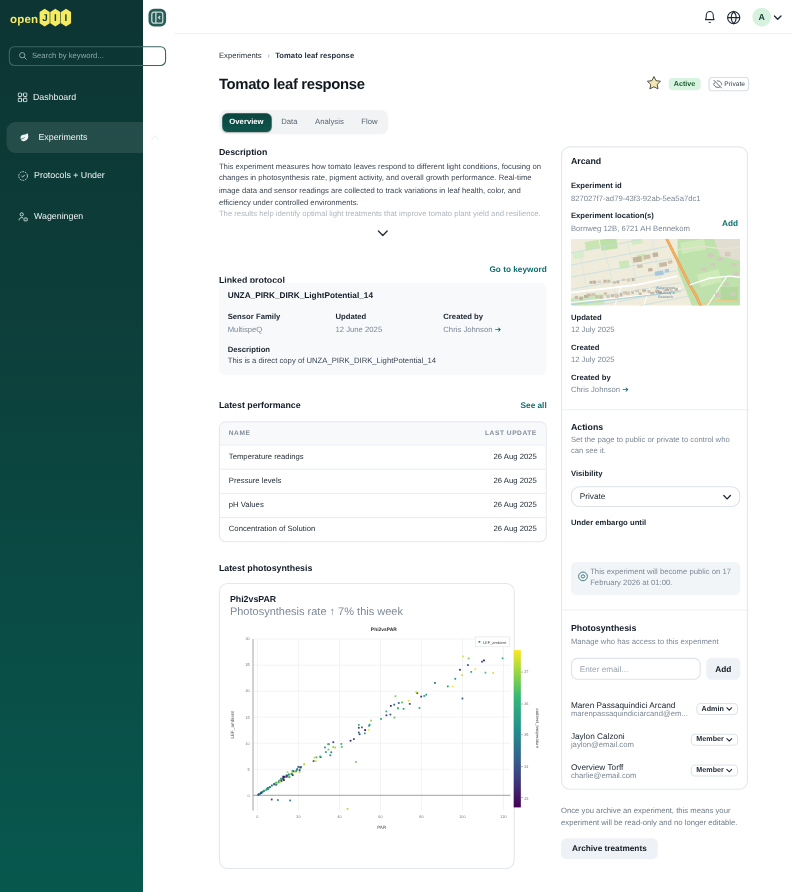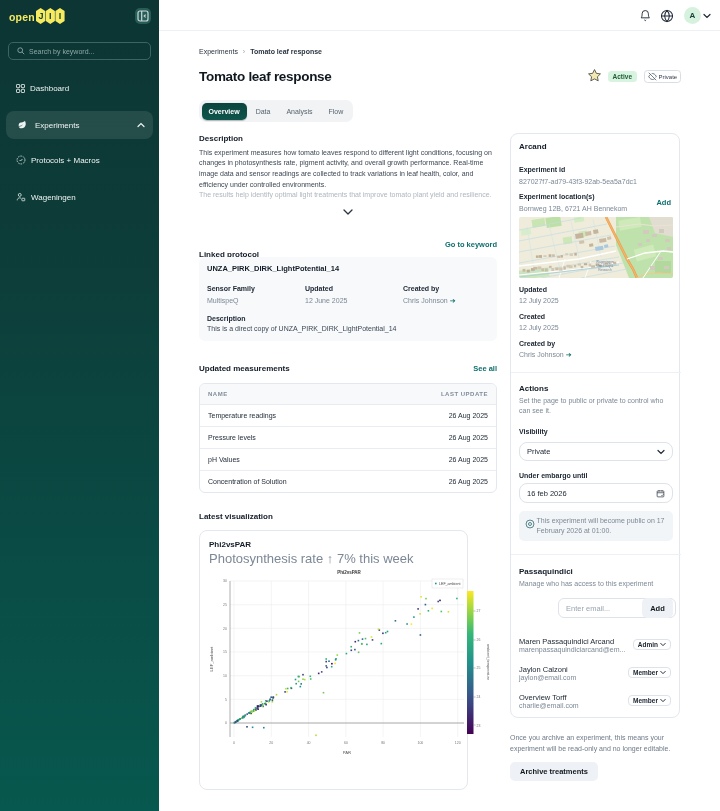--- a/index.html
+++ b/index.html
@@ -1,24 +1,24 @@
 <!DOCTYPE html>
 <html><head>
 <meta charset="utf-8">
 <style>
 * { margin:0; padding:0; box-sizing:border-box; }
 html,body { width:720px; height:811px; font-family:"Liberation Sans", sans-serif; background:#fff; overflow:hidden; }
 body { position:relative; }
 .abs { position:absolute; }
 
-.sidebar { position:absolute; left:0; top:0; width:159px; height:811px; background:linear-gradient(180deg,#0c3533 0%,#0d3e3a 35%,#0a4c46 70%,#07584e 100%); }
+.sidebar { position:absolute; left:0; top:0; width:130px; height:811px; background:linear-gradient(180deg,#0c3533 0%,#0d3e3a 35%,#0a4c46 70%,#07584e 100%); }
 .collapse-btn { position:absolute; left:135px; top:8px; width:16px; height:16px; background:#275d57; border-radius:5px; display:flex; align-items:center; justify-content:center; }
 .search { position:absolute; left:8px; top:42px; width:143px; height:18px; border:1px solid #3d6462; border-radius:5px; display:flex; align-items:center; padding:0 8px; gap:4px; }
 .search span { color:#8ea8a6; font-size:7px; }
-.nav-item { position:absolute; left:16px; display:flex; align-items:flex-end; gap:5px; color:#eef4f3; font-size:8px; }
+.nav-item { position:absolute; left:16px; display:flex; align-items:flex-start; gap:5px; color:#eef4f3; font-size:8px; }
 .nav-active { position:absolute; left:6px; top:111px; width:147px; height:28px; background:rgba(255,255,255,0.10); border-radius:8px; }
 
 .topbar { position:absolute; left:159px; top:0; width:561px; height:31px; border-bottom:1px solid #eef1f4; background:#fff; }
 .avatar { position:absolute; left:684px; top:7px; width:17px; height:17px; border-radius:50%; background:#d6f2de; color:#16423a; font-size:8px; font-weight:bold; display:flex; align-items:center; justify-content:center; }
 
 .t7 { font-size:7px; line-height:10.7px; color:#3d4754; }
 .lbl7 { font-size:7px; font-weight:bold; color:#1b2531; line-height:10px; }
 .gray7 { font-size:7px; color:#7c8896; line-height:10px; }
 .h8 { font-size:8px; font-weight:bold; color:#131c28; }
 .link { color:#0d6f6d; font-weight:bold; font-size:7.5px; }
@@ -42,21 +42,21 @@
 .mrow span:last-child { margin-left:auto; }
 .viz-card { position:absolute; left:199px; top:530px; width:269px; height:260px; border:1px solid #e3e8ee; border-radius:8px; }
 
 .details-card { position:absolute; left:510px; top:133px; width:170px; height:585px; border:1px solid #e3e8ee; border-radius:8px; }
 .dc { position:absolute; left:8px; width:154px; }
 .divider { position:absolute; left:0; width:170px; border-top:1px solid #edf0f4; }
 .select { position:absolute; left:8px; width:154px; border:1px solid #dde3e9; border-radius:8px; display:flex; align-items:center; padding:0 7px; font-size:7.5px; color:#1b2531; }
 .role-select { position:absolute; right:8px; min-width:33px; padding:0 4px; height:11.5px; border:1px solid #dde3e9; border-radius:4px; display:flex; align-items:center; justify-content:center; gap:2px; font-size:6.5px; font-weight:bold; color:#1b2531; background:#fff; }
 .info-box { position:absolute; left:8px; top:377px; width:154px; height:30px; background:#f2f5f8; border-radius:5px; }
 .addbtn { position:absolute; left:131px; top:464px; width:31px; height:20px; background:#eef1f5; border-radius:5px; font-size:7.5px; font-weight:bold; color:#10181f; display:flex; align-items:center; justify-content:center; }
-.email-input { position:absolute; left:8px; top:464px; width:118px; height:20px; border:1px solid #dde3e9; border-radius:6px; display:flex; align-items:center; padding:0 7px; font-size:7.5px; color:#9aa5b1;margin-left:39px; }
+.email-input { position:absolute; left:8px; top:464px; width:118px; height:20px; border:1px solid #dde3e9; border-radius:6px; display:flex; align-items:center; padding:0 7px; font-size:7.5px; color:#9aa5b1; }
 
 .archive-note { position:absolute; left:510px; top:733px; width:172px; font-size:7px; line-height:10.5px; color:#6e7a88; }
 .archive-btn { position:absolute; left:510px; top:762px; height:19px; background:#eef1f5; border-radius:5px; font-size:7.5px; font-weight:bold; color:#10181f; display:flex; align-items:center; padding:0 10px; }
 </style>
 </head>
 <body>
 
 <div class="sidebar">
   <svg class="abs" style="left:9px;top:6px" width="58" height="20" viewBox="0 0 58 20">
     <text x="0" y="15" font-size="10.5" font-weight="bold" fill="#f6ea60" letter-spacing="0.2">open</text>
@@ -105,21 +105,21 @@
     <span>Experiments</span>
   </div>
   <svg class="abs" style="left:137px;top:122px" width="8" height="6" viewBox="0 0 8 6">
       <path d="M1 4.5 L4 1.5 L7 4.5" stroke="#eef4f3" stroke-width="1.2" fill="none" stroke-linecap="round"></path>
     </svg>
   <div class="nav-item" style="top:155px">
     <svg width="10" height="10" viewBox="0 0 24 24" fill="none" stroke="#eef4f3" stroke-width="1.8">
         <circle cx="12" cy="12" r="9.5" stroke-dasharray="3.8 2.2"></circle>
         <path d="M8.5 12 l2.4 2.4 L15.5 9.6"></path>
       </svg>
-    <span>Protocols + Macros</span>
+    <span>Protocols + Under</span>
   </div>
   <div class="nav-item" style="top:192px">
     <svg width="10" height="10" viewBox="0 0 24 24" fill="none" stroke="#eef4f3" stroke-width="1.8">
         <circle cx="9" cy="7" r="3.5"></circle>
         <path d="M3 20c0-3.5 2.5-6 6-6 1.2 0 2.3.3 3.2.8"></path>
         <rect x="14" y="15" width="7" height="6" rx="1"></rect>
       </svg>
     <span>Wageningen</span>
   </div>
 </div>
@@ -171,45 +171,45 @@
   <div class="abs" style="left:8px;top:7px;font-size:7.5px;font-weight:bold;color:#131c28">UNZA_PIRK_DIRK_LightPotential_14</div>
   <div class="abs lbl7" style="left:8px;top:27px">Sensor Family</div>
   <div class="abs gray7" style="left:8px;top:39px">MultispeQ</div>
   <div class="abs lbl7" style="left:106px;top:27px">Updated</div>
   <div class="abs gray7" style="left:106px;top:39px">12 June 2025</div>
   <div class="abs lbl7" style="left:204px;top:27px">Created by</div>
   <div class="abs gray7" style="left:204px;top:39px">Chris Johnson <span style="color:#0c6e66">➔</span></div>
   <div class="abs lbl7" style="left:8px;top:57px">Description</div>
   <div class="abs" style="left:8px;top:68px;font-size:7px;color:#3d4754">This is a direct copy of UNZA_PIRK_DIRK_LightPotential_14</div>
 </div>
-<div class="abs h8" style="left:199px;top:364px">Updated measurements</div>
+<div class="abs h8" style="left:199px;top:364px">Latest performance</div>
 <div class="abs link" style="right:223px;top:364px">See all</div>
 <div class="meas-table">
   <div class="abs" style="left:0;top:0;width:296px;height:19.5px;background:#f7f9fb;display:flex;align-items:center;padding:0 8px;font-size:6px;color:#828d9a;letter-spacing:0.5px;font-weight:bold;">NAME<span style="margin-left:auto">LAST UPDATE</span></div>
   <div class="mrow" style="top:19.5px">
       <span>Temperature readings</span>
       <span>26 Aug 2025</span>
     </div>
   <div class="mrow" style="top:41.8px">
       <span>Pressure levels</span>
       <span>26 Aug 2025</span>
     </div>
   <div class="mrow" style="top:64.1px">
       <span>pH Values</span>
       <span>26 Aug 2025</span>
     </div>
   <div class="mrow" style="top:86.4px">
       <span>Concentration of Solution</span>
       <span>26 Aug 2025</span>
     </div>
 </div>
-<div class="abs h8" style="left:199px;top:512px">Latest visualization</div>
+<div class="abs h8" style="left:199px;top:512px">Latest photosynthesis</div>
 <div class="viz-card">
   <div class="abs" style="left:9px;top:9px;font-size:8px;font-weight:bold;color:#131c28">Phi2vsPAR</div>
-  <div class="abs" style="left:9px;top:20px;font-size:13px;color:#7c8896">Photosynthesis rate ↑ 7% this week</div>
+  <div class="abs" style="left:9px;top:20px;font-size:10px;color:#7c8896">Photosynthesis rate ↑ 7% this week</div>
   <svg class="abs" style="left:4px;top:36px" width="290" height="220" viewBox="0 0 290 220">
 <text x="145" y="7" font-size="4.5" fill="#333" text-anchor="middle" font-weight="bold">Phi2vsPAR</text>
 <line x1="30.0" y1="14" x2="30.0" y2="170" stroke="#ededed" stroke-width="0.6"></line>
 <line x1="67.3" y1="14" x2="67.3" y2="170" stroke="#ededed" stroke-width="0.6"></line>
 <line x1="104.6" y1="14" x2="104.6" y2="170" stroke="#ededed" stroke-width="0.6"></line>
 <line x1="141.9" y1="14" x2="141.9" y2="170" stroke="#ededed" stroke-width="0.6"></line>
 <line x1="179.1" y1="14" x2="179.1" y2="170" stroke="#ededed" stroke-width="0.6"></line>
 <line x1="216.4" y1="14" x2="216.4" y2="170" stroke="#ededed" stroke-width="0.6"></line>
 <line x1="253.7" y1="14" x2="253.7" y2="170" stroke="#ededed" stroke-width="0.6"></line>
 <line x1="26" y1="156.0" x2="260" y2="156.0" stroke="#ededed" stroke-width="0.6"></line>
@@ -548,38 +548,29 @@
   <div class="divider" style="top:238px"></div>
   <div class="dc h8" style="top:250px">Actions</div>
   <div class="dc" style="top:262px;font-size:7px;line-height:10px;color:#7c8896">Set the page to public or private to control who can see it.</div>
   <div class="dc lbl7" style="top:293px">Visibility</div>
   <div class="select" style="top:308px;height:19px">Private
     <svg style="margin-left:auto" width="8" height="6" viewBox="0 0 8 6">
         <path d="M1 1.5 L4 4.5 L7 1.5" stroke="#1f2a37" stroke-width="1.2" fill="none" stroke-linecap="round"></path>
       </svg>
   </div>
   <div class="dc lbl7" style="top:337px">Under embargo until</div>
-  <div class="select" style="top:349px;height:20px">16 feb 2026
-    <svg style="margin-left:auto" width="9" height="9" viewBox="0 0 24 24" fill="none" stroke="#1f2a37" stroke-width="1.8">
-        <rect x="3" y="5" width="18" height="16" rx="2"></rect>
-        <line x1="8" y1="3" x2="8" y2="7"></line>
-        <line x1="16" y1="3" x2="16" y2="7"></line>
-        <line x1="3" y1="10" x2="21" y2="10"></line>
-        <path d="M14 16l2 2 4-4" stroke-width="1.6"></path>
-      </svg>
-  </div>
   <div class="info-box">
     <svg class="abs" style="left:6px;top:8px" width="10" height="10" viewBox="0 0 24 24" fill="none" stroke="#376e74" stroke-width="2">
         <circle cx="12" cy="12" r="9.5"></circle>
         <circle cx="12" cy="12" r="3.6"></circle>
       </svg>
     <div class="abs" style="left:17.5px;top:5px;width:132px;font-size:7px;line-height:10px;color:#7c8896">This experiment will become public on 17 February 2026 at 01:00.</div>
   </div>
   <div class="divider" style="top:420px"></div>
-  <div class="dc h8" style="top:433px">Passaquindici</div>
+  <div class="dc h8" style="top:433px">Photosynthesis</div>
   <div class="dc" style="top:446px;font-size:7px;color:#7c8896">Manage who has access to this experiment</div>
   <div class="email-input">Enter email...</div>
   <div class="addbtn">Add</div>
   <div class="dc" style="top:502.5px;font-size:7.5px;color:#1b2531">Maren Passaquindici Arcand</div>
   <div class="dc" style="top:511.5px;font-size:7px;color:#7c8896">marenpassaquindiciarcand@em...</div>
   <div class="role-select" style="top:504.5px">Admin
     <svg width="6" height="5" viewBox="0 0 8 6">
         <path d="M1 1.5 L4 4.5 L7 1.5" stroke="#1f2a37" stroke-width="1.3" fill="none" stroke-linecap="round"></path>
       </svg>
   </div>

